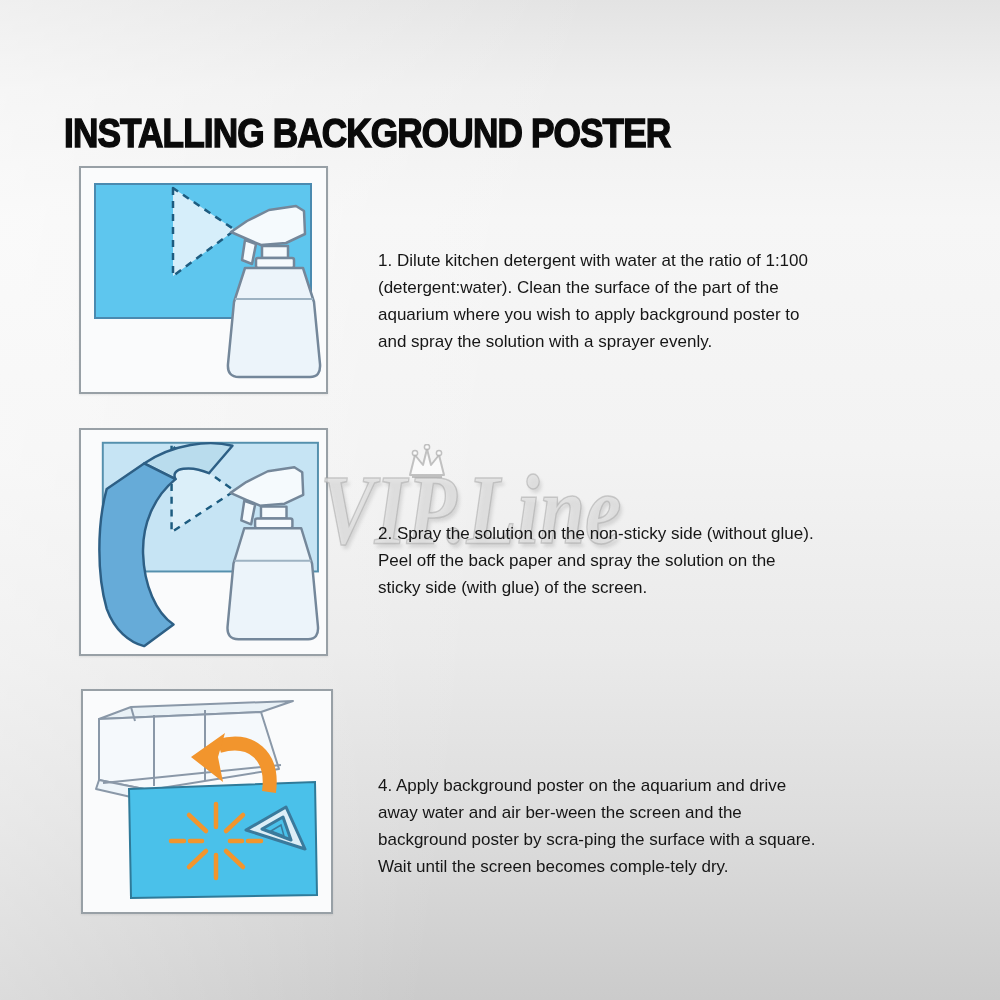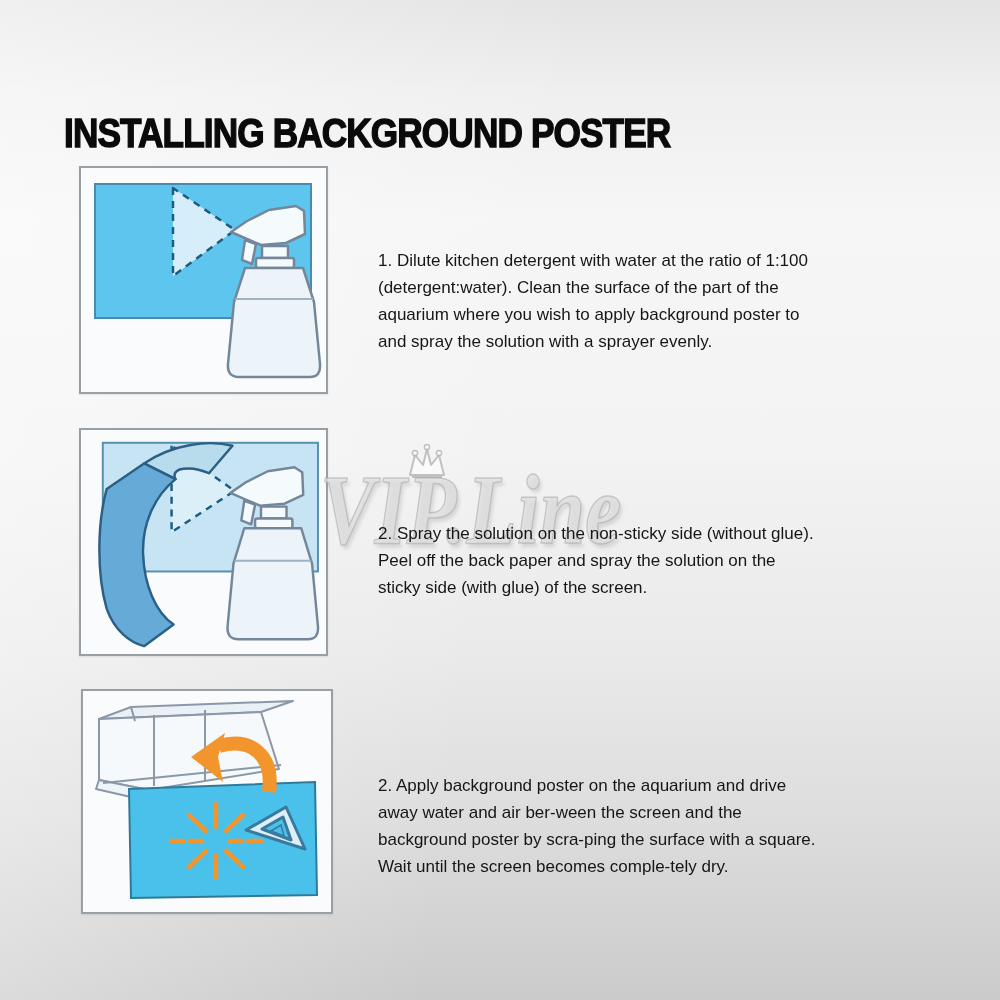--- a/index.html
+++ b/index.html
@@ -159,18 +159,18 @@
     </svg>
   </div>
 
   <p class="step-text" id="text1">1. Dilute kitchen detergent with water at the ratio of 1:100
 (detergent:water). Clean the surface of the part of the
 aquarium where you wish to apply background poster to
 and spray the solution with a sprayer evenly.</p>
   <p class="step-text" id="text2">2. Spray the solution on the non-sticky side (without glue).
 Peel off the back paper and spray the solution on the
 sticky side (with glue) of the screen.</p>
-  <p class="step-text" id="text3">2. Apply background poster on the aquarium and drive
+  <p class="step-text" id="text3">4. Apply background poster on the aquarium and drive
 away water and air ber-ween the screen and the
 background poster by scra-ping the surface with a square.
 Wait until the screen becomes comple-tely dry.</p>
 
 </div>
 
 </body></html>

